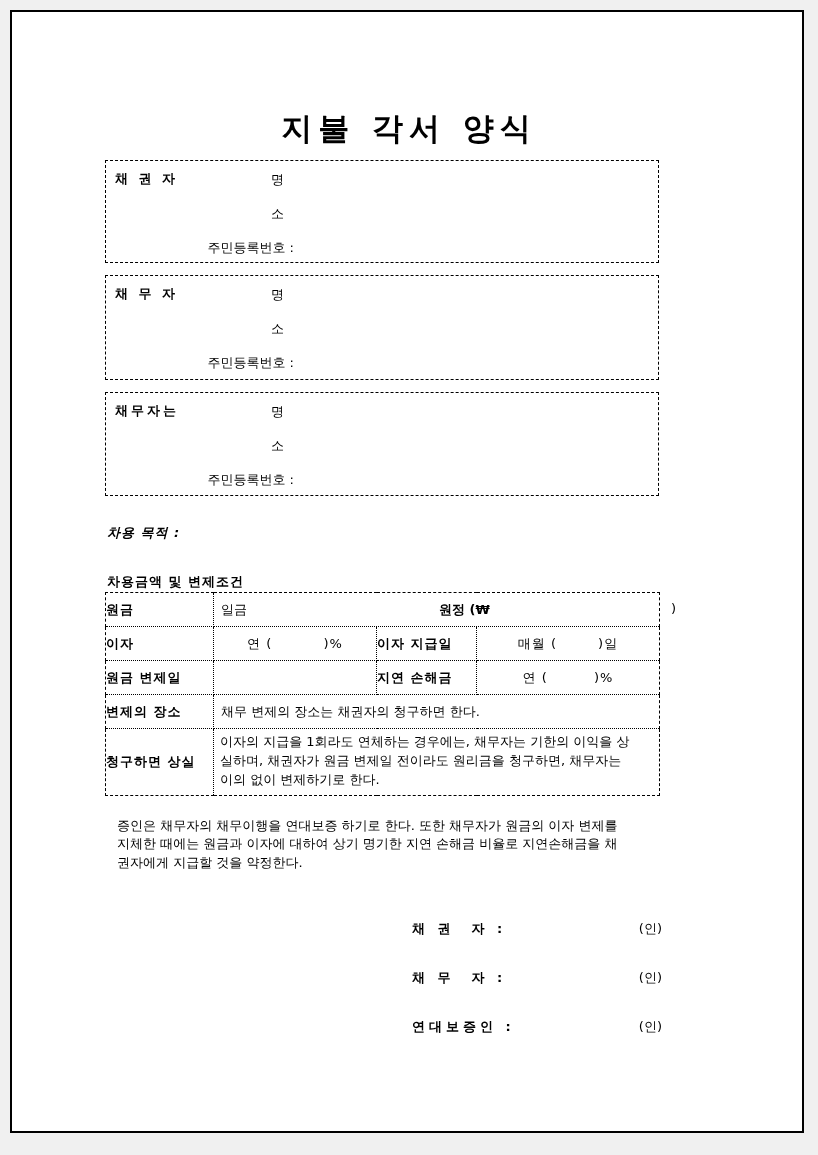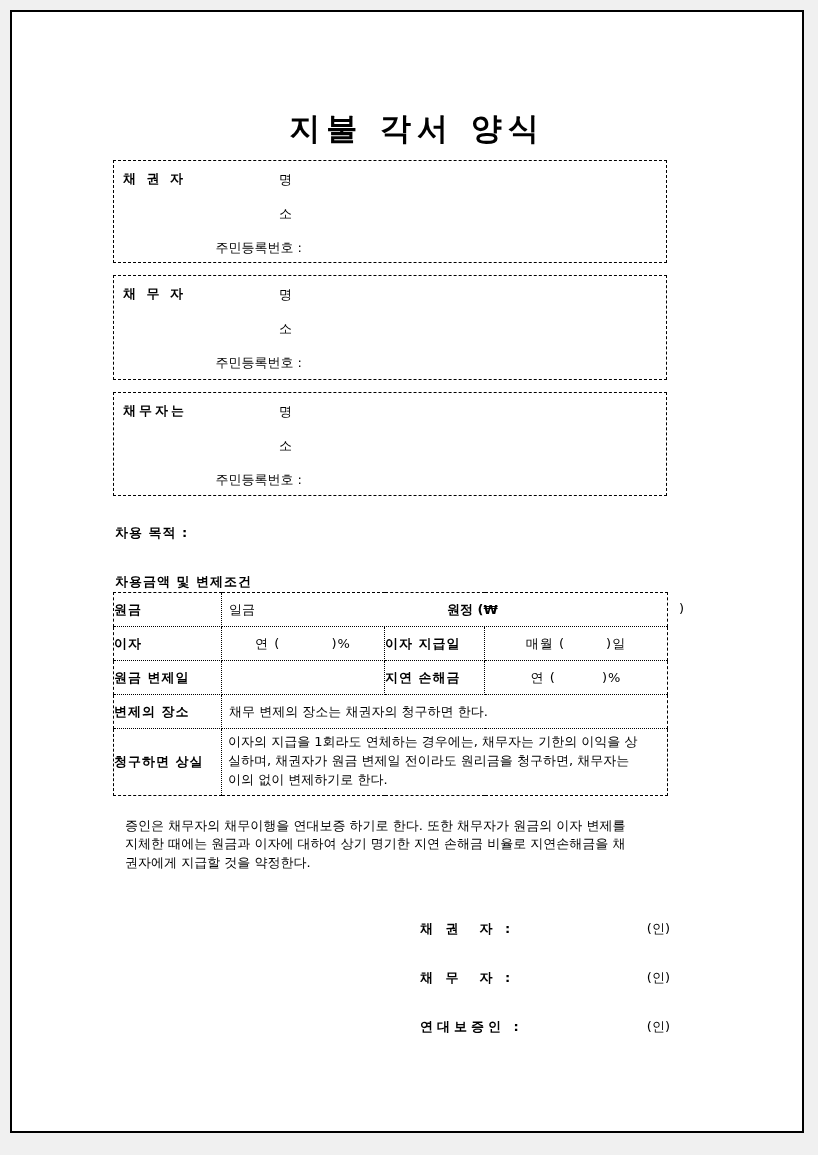--- a/index.html
+++ b/index.html
@@ -18,21 +18,21 @@
     left: 10px;
     top: 10px;
     width: 794px;
     height: 1123px;
     background: #ffffff;
     border: 2px solid #000000;
     box-sizing: border-box;
   }
   .sheet {
     position: absolute;
-    left: 8px;
+    left: 0;
     top: 0;
     width: 794px;
     height: 1123px;
   }
 
   
   .doc-title {
     position: absolute;
     left: 0;
     top: 96px;
@@ -80,20 +80,21 @@
 
   
   .purpose-line {
     position: absolute;
     left: 95px;
     top: 512px;
     font-size: 13px;
     font-weight: bold;
     letter-spacing: 1px;
     white-space: pre;
+    font-style: italic;
   }
   .section-heading {
     position: absolute;
     left: 95px;
     top: 561px;
     font-size: 13px;
     font-weight: bold;
     letter-spacing: 1px;
     white-space: pre;
     text-align: right;

